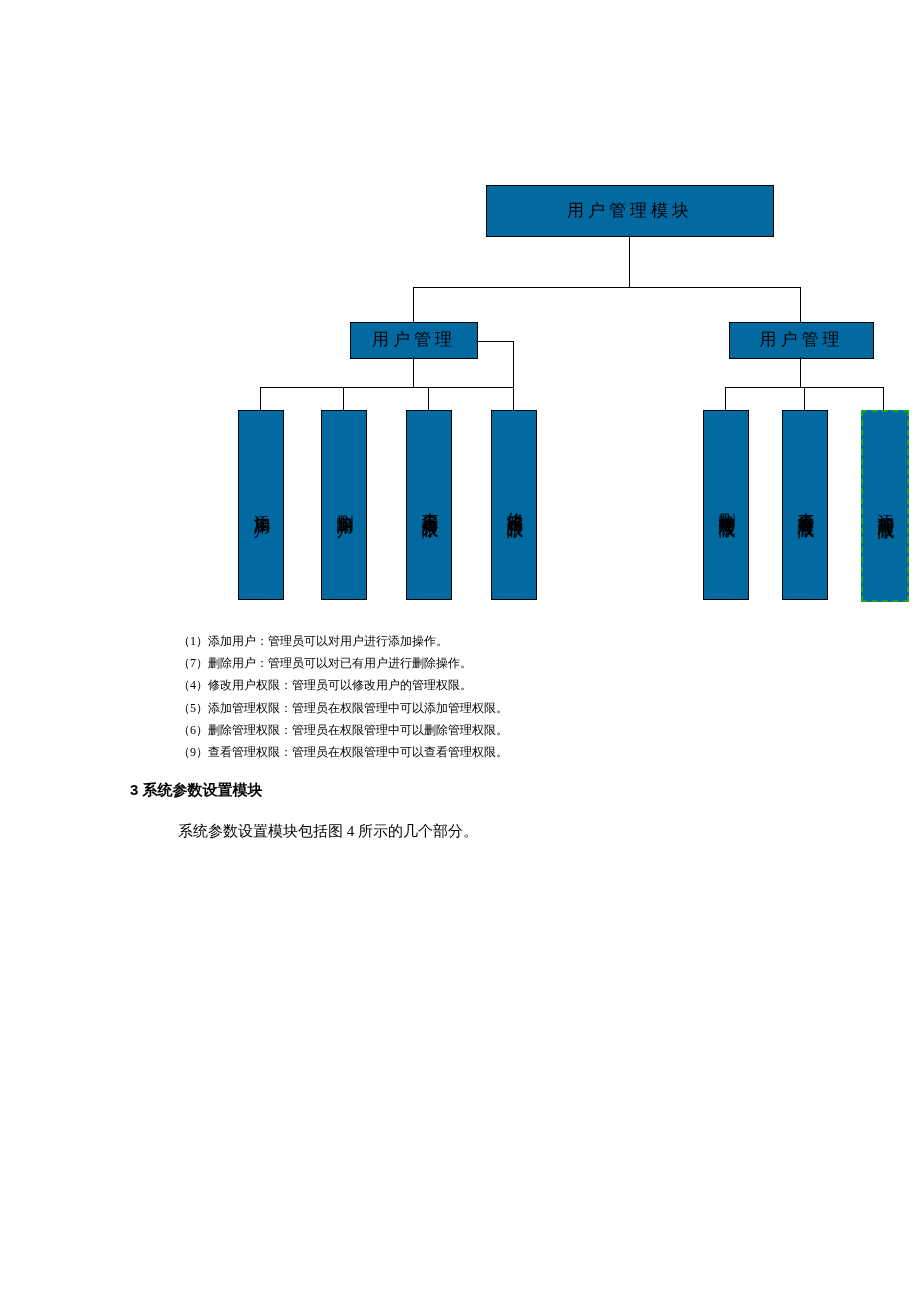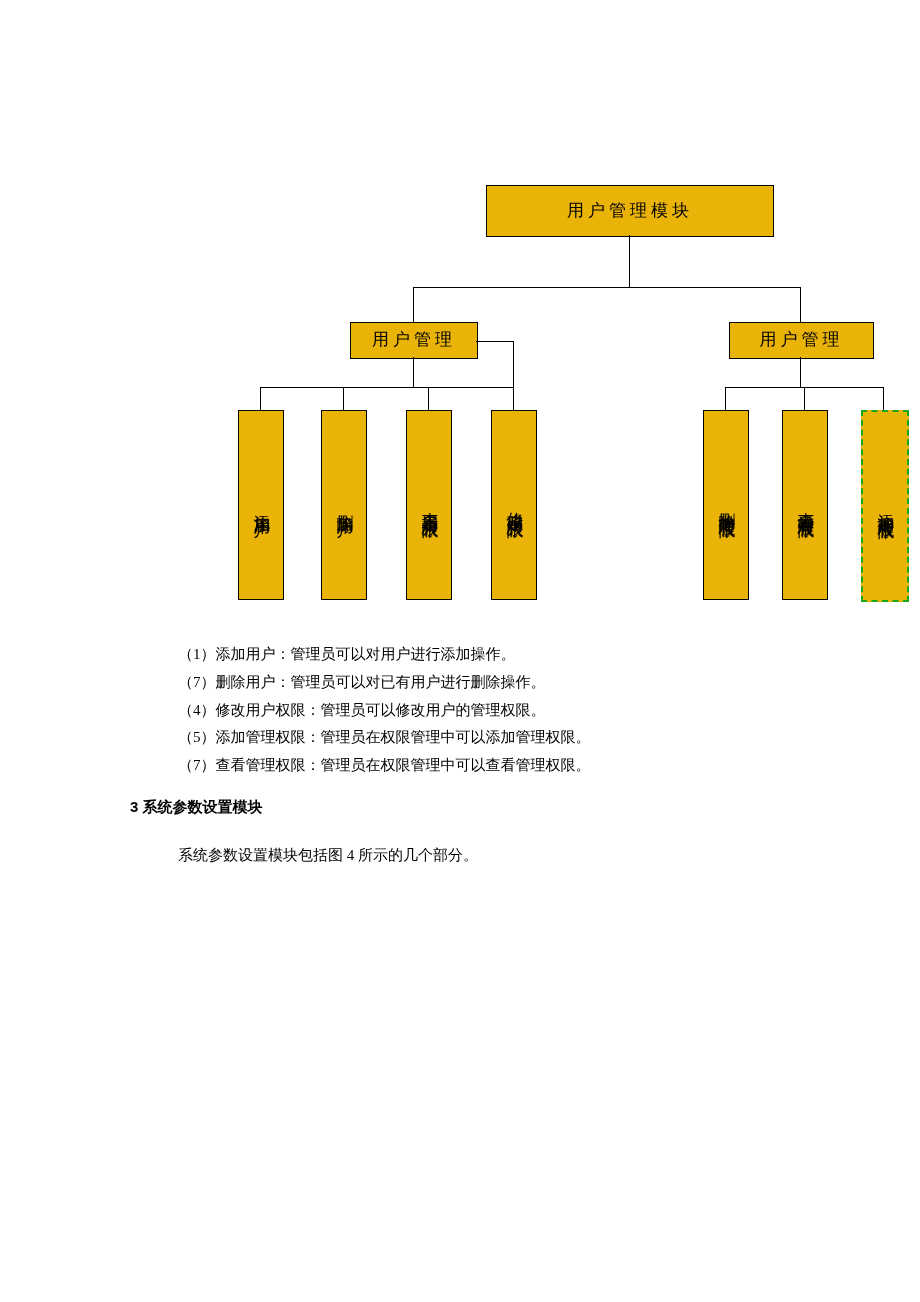--- a/index.html
+++ b/index.html
@@ -13,21 +13,21 @@
     line-height: 1.7;
   }
   .diagram {
     position: relative;
     width: 920px;
     height: 610px;
   }
   .node {
     position: absolute;
     border: 1px solid #000;
-    background: #eab308;
+    background: #0369a1;
     display: flex;
     align-items: center;
     justify-content: center;
     font-family: "SimSun", "Songti SC", serif;
     letter-spacing: 4px;
     font-size: 17px;
   }
   .node.leaf {
     letter-spacing: 0;
     padding: 8px 0;
@@ -44,36 +44,36 @@
   .line {
     position: absolute;
     background: #000;
   }
   .hline { height: 1px; }
   .vline { width: 1px; }
 
   .text-block {
     margin-left: 178px;
     margin-right: 80px;
-    margin-top: 31px;
+    margin-top: 20px;
     font-family: "SimSun", "Songti SC", serif;
-    font-size: 15px;
+    font-size: 12px;
     line-height: 1.85;
   }
   .text-block p { margin: 0; }
   .heading {
     margin-left: 130px;
     margin-top: 14px;
     font-family: "Microsoft YaHei", "SimHei", sans-serif;
     font-weight: bold;
     font-size: 15px;
   }
   .subtext {
     margin-left: 178px;
-    margin-top: 24px;
+    margin-top: 16px;
     font-family: "SimSun", "Songti SC", serif;
     font-size: 15px;
   }
 </style>
 </head>
 <body>
 
 <div class="diagram">
 
   <div class="node" style="left:486px; top:185px; width:286px; height:50px;">用户管理模块</div>
@@ -131,17 +131,18 @@
   <div class="node leaf dashed" style="left:861px; top:410px; width:44px; height:172px;">
     <span class="vchar">添加管理权限</span>
   </div>
 </div>
 
 <div class="text-block">
   <p>（1）添加用户：管理员可以对用户进行添加操作。</p>
   <p>（7）删除用户：管理员可以对已有用户进行删除操作。</p>
   <p>（4）修改用户权限：管理员可以修改用户的管理权限。</p>
   <p>（5）添加管理权限：管理员在权限管理中可以添加管理权限。</p>
-  <p>（7）查看管理权限：管理员在权限管理中可以查看管理权限。</p>
+  <p>（6）删除管理权限：管理员在权限管理中可以删除管理权限。</p>
+  <p>（9）查看管理权限：管理员在权限管理中可以查看管理权限。</p>
 </div>
 
 <div class="heading">3 系统参数设置模块</div>
 <div class="subtext">系统参数设置模块包括图 4 所示的几个部分。</div>
 
 </body></html>

